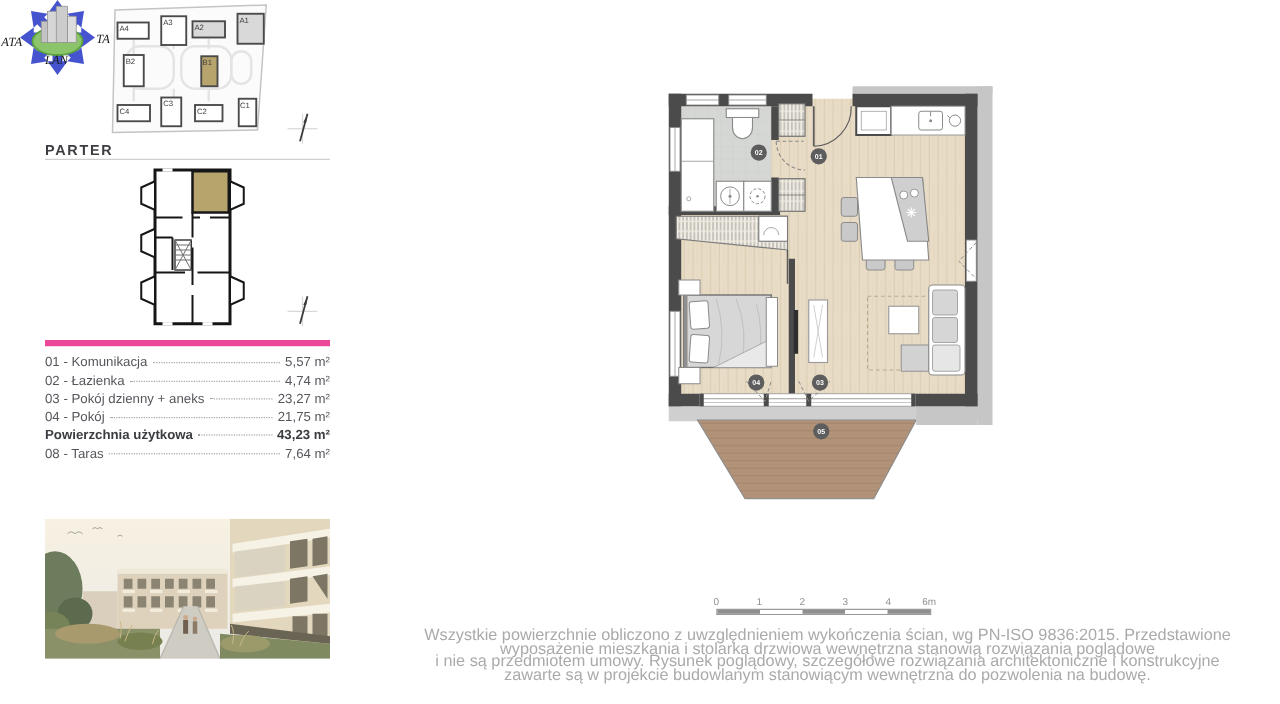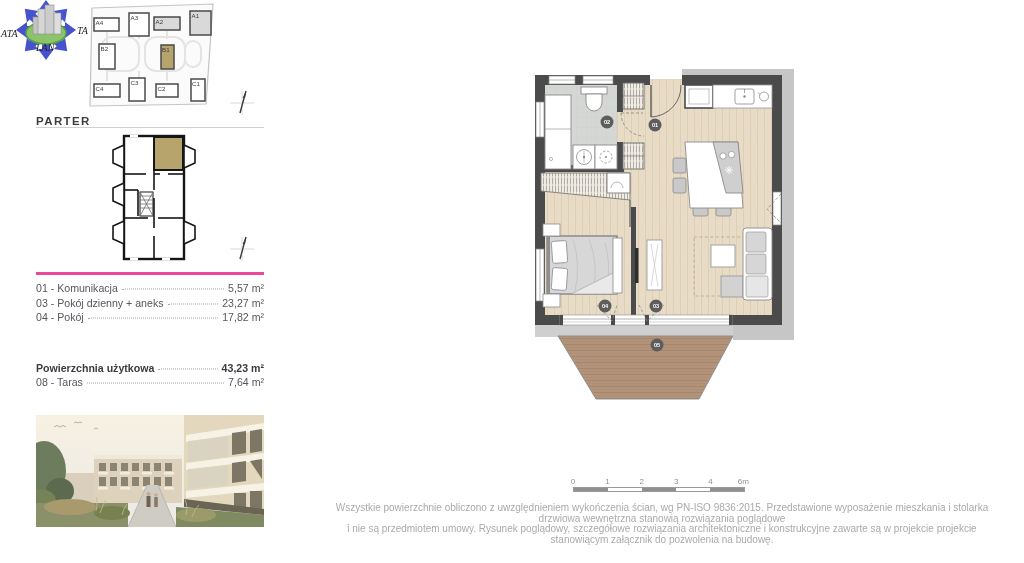--- a/index.html
+++ b/index.html
@@ -13,34 +13,34 @@
        font-family:"Liberation Sans", sans-serif;color:var(--text_gray);}
   .abs{position:absolute;}
   
   .logo{left:0px;top:0px;width:100px;height:64px;z-index:3;}
   .siteplan{left:85px;top:1px;width:132px;height:108px;z-index:2;}
   .north1{left:228px;top:88px;width:28px;height:28px;}
   .north2{left:228px;top:234px;width:28px;height:28px;}
   .divider{left:36px;top:127px;width:228px;border-top:1px solid #cfcfcf;height:0;}
   .parter{left:36px;top:115px;font-size:11.5px;font-weight:bold;letter-spacing:.12em;color:#3b3d41;}
   .miniplan{left:96px;top:132px;width:112px;height:132px;}
-  .roomlist{left:36px;top:272px;width:228px;border-top:3px solid #ec4899;padding-top:7px;
+  .roomlist{left:36px;top:272px;width:228px;border-top:5px solid #ec4899;padding-top:7px;
             font-size:10.6px;color:#55575c;}
   .row{display:flex;align-items:baseline;height:14.6px;white-space:nowrap;}
   .row .leader{flex:1;border-bottom:1.4px dotted #a8a8a8;margin:0 4px;transform:translateY(-2.5px);}
-  .row.total{font-weight:bold;color:#3a3c40;margin-top:36px;}
+  .row.total{font-weight:bold;color:#3a3c40;}
   .photo{left:36px;top:415px;width:228px;height:112px;}
   
   .mainplan{left:527px;top:57px;width:270px;height:348px;}
   .scalebar{left:573px;top:477px;width:172px;height:16px;font-size:8px;color:#8f9194;}
   .scalebar .tick{position:absolute;top:0;transform:translateX(-50%);}
   .scalebar .bar{position:absolute;top:10px;left:0;width:172px;height:4.5px;border:0.8px solid #9a9a9a;display:flex;}
   .scalebar .seg{flex:1;}
   .seg.dark{background:#8f8f8f;} .seg.lite{background:#ffffff;}
-  .disclaimer{left:332px;top:503px;width:660px;text-align:center;font-size:10px;line-height:10.5px;color:var(--muted_gray);}
+  .disclaimer{left:332px;top:503px;width:660px;text-align:center;font-size:13px;line-height:10.5px;color:var(--muted_gray);}
   svg text{font-family:"Liberation Sans", sans-serif;}
   .logo text{font-family:"Liberation Serif", serif;font-style:italic;}
 </style>
 </head>
 <body>
 
 <svg class="abs logo" viewBox="0 0 100 64">
   <g fill="#4653cf">
     <g transform="translate(46,30)">
       <path d="M10,-4 L19,-4 L19,-8 L30,0 L19,8 L19,4 L10,4 Z" transform="rotate(0)"></path>
@@ -158,28 +158,33 @@
   </g>
 </svg>
 
 <div class="abs roomlist">
   <div class="row">
     <span>01 - Komunikacja</span>
     <span class="leader"></span>
     <span>5,57 m²</span>
   </div>
   <div class="row">
+    <span>02 - Łazienka</span>
+    <span class="leader"></span>
+    <span>4,74 m²</span>
+  </div>
+  <div class="row">
     <span>03 - Pokój dzienny + aneks</span>
     <span class="leader"></span>
     <span>23,27 m²</span>
   </div>
   <div class="row">
     <span>04 - Pokój</span>
     <span class="leader"></span>
-    <span>17,82 m²</span>
+    <span>21,75 m²</span>
   </div>
   <div class="row total">
     <span>Powierzchnia użytkowa</span>
     <span class="leader"></span>
     <span>43,23 m²</span>
   </div>
   <div class="row">
     <span>08 - Taras</span>
     <span class="leader"></span>
     <span>7,64 m²</span>
@@ -514,14 +519,14 @@
     <div class="seg dark"></div>
       <div class="seg lite"></div>
       <div class="seg dark"></div>
       <div class="seg lite"></div>
       <div class="seg dark"></div>
   </div>
 </div>
 
 <div class="abs disclaimer">
   <div>Wszystkie powierzchnie obliczono z uwzględnieniem wykończenia ścian, wg PN-ISO 9836:2015. Przedstawione wyposażenie mieszkania i stolarka drzwiowa wewnętrzna stanowią rozwiązania poglądowe</div>
-  <div>i nie są przedmiotem umowy. Rysunek poglądowy, szczegółowe rozwiązania architektoniczne i konstrukcyjne zawarte są w projekcie projekcie stanowiącym załącznik do pozwolenia na budowę.</div>
+  <div>i nie są przedmiotem umowy. Rysunek poglądowy, szczegółowe rozwiązania architektoniczne i konstrukcyjne zawarte są w projekcie budowlanym stanowiącym wewnętrzna do pozwolenia na budowę.</div>
 </div>
 
 </body></html>

